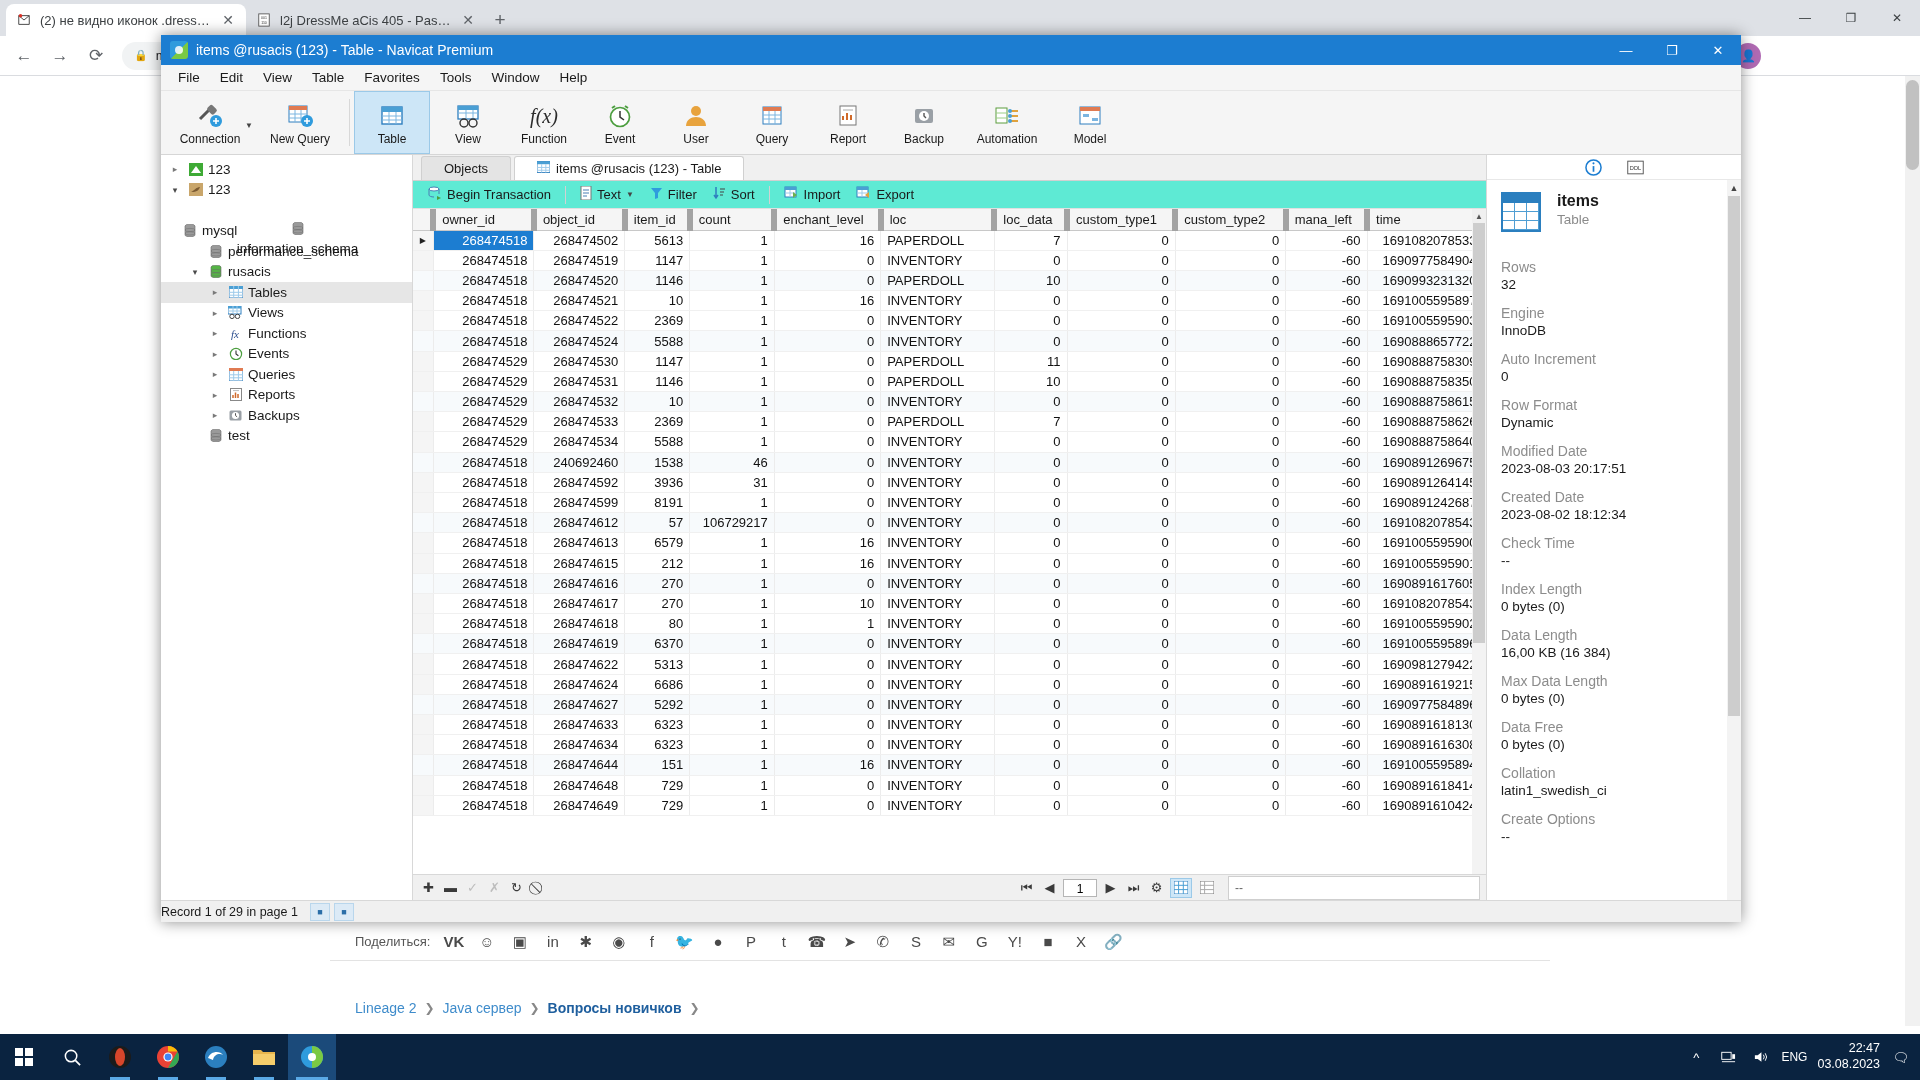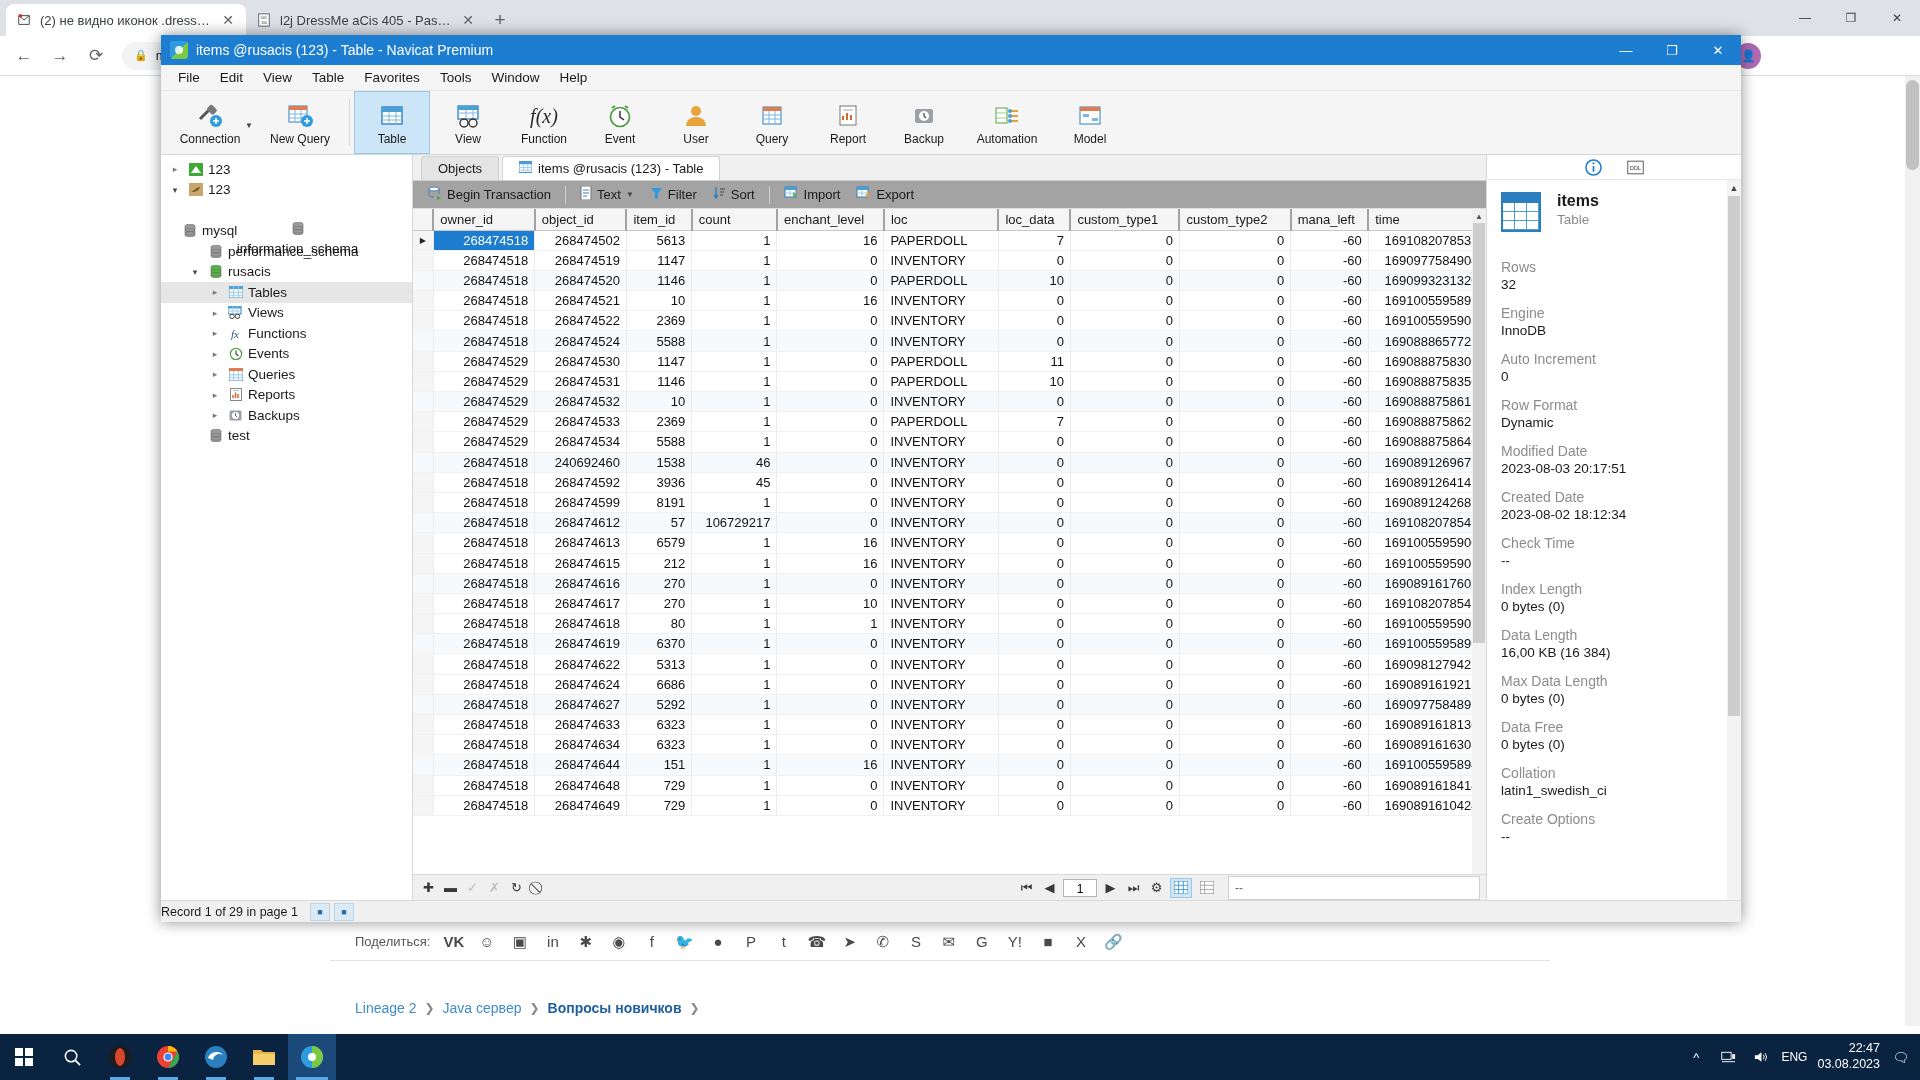--- a/index.html
+++ b/index.html
@@ -128,39 +128,39 @@
   .tico { width: 17px; height: 16px; flex: 0 0 17px; display:flex; align-items:center; justify-content:center; }
   .db-cyl { width: 12px; height: 13px; display:block; }
 
   
   .nav-center { flex: 1; display: flex; flex-direction: column; min-width: 0; background: #fff; }
   .obj-tabs {
     height: 26px; background: #f0f0f0; display: flex; align-items: flex-end; padding-left: 8px;
     flex: 0 0 26px; border-bottom: 1px solid #d0d0d0;
   }
   .obj-tab {
-    height: 24px; display:flex; align-items:center; gap:6px; padding: 0 16px;
+    height: 24px; display:flex; align-items:center; gap:6px; padding: 0 22px;
     font-size: 13px; color:#1a1a1a; border: 1px solid #d0d0d0; border-bottom: none;
     background:#e4e4e4; border-radius: 3px 3px 0 0; margin-right: 3px;
   }
   .obj-tab.active { background:#ffffff; }
 
   .grid-toolbar {
-    height: 28px; flex: 0 0 28px; background:#a3a3a3; display:flex; align-items:center;
+    height: 28px; flex: 0 0 28px; background:#5eead4; display:flex; align-items:center;
     padding-left: 8px; gap: 2px; font-size: 13px; color: #1a1a1a; border-bottom: 1px solid #e0e0e0;
   }
   .gt-btn { display:flex; align-items:center; gap:5px; padding: 2px 7px; }
   .gt-sep { width:1px; height: 18px; background:#d2d2d2; margin: 0 5px; }
 
   
   .grid-wrap { flex: 1; min-height: 0; overflow: hidden; position: relative; background:#fff;
                display:flex; flex-direction: column; }
   table.grid { border-collapse: collapse; font-size: 13px; color:#111; table-layout: fixed; }
   table.grid th {
-    background: #f5f5f5; border-right: 2px solid #a3a3a3; border-bottom: 1px solid #c8c8c8;
+    background: #f5f5f5; border-right: 6px solid #a3a3a3; border-bottom: 1px solid #c8c8c8;
     font-weight: normal; text-align: left; padding: 2px 6px; height: 21px; color:#1a1a1a;
     white-space: nowrap; overflow: hidden;
   }
   table.grid td {
     border-right: 1px solid #ececec; border-bottom: 1px solid #f0f0f0;
     padding: 1px 6px; height: 20.2px; white-space: nowrap; overflow: hidden;
   }
   table.grid tr.alt td { background: #f7fafc; }
   table.grid td.num { text-align: right; }
   table.grid td.txt { text-align: left; }
@@ -928,21 +928,21 @@
                 <td class="num">0</td>
                 <td class="num">0</td>
                 <td class="num">-60</td>
                 <td class="num">1690891269675</td>
               </tr>
               <tr class="">
                 <td class="rowmark"></td>
                 <td class="num">268474518</td>
                 <td class="num">268474592</td>
                 <td class="num">3936</td>
-                <td class="num">45</td>
+                <td class="num">31</td>
                 <td class="num">0</td>
                 <td class="txt">INVENTORY</td>
                 <td class="num">0</td>
                 <td class="num">0</td>
                 <td class="num">0</td>
                 <td class="num">-60</td>
                 <td class="num">1690891264145</td>
               </tr>
               <tr class="">
                 <td class="rowmark"></td>

